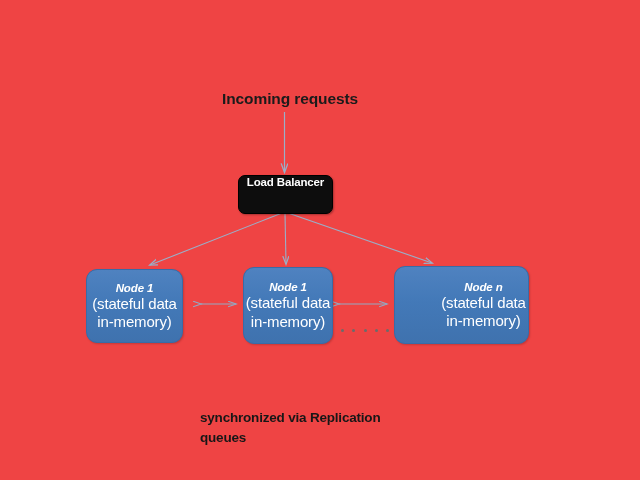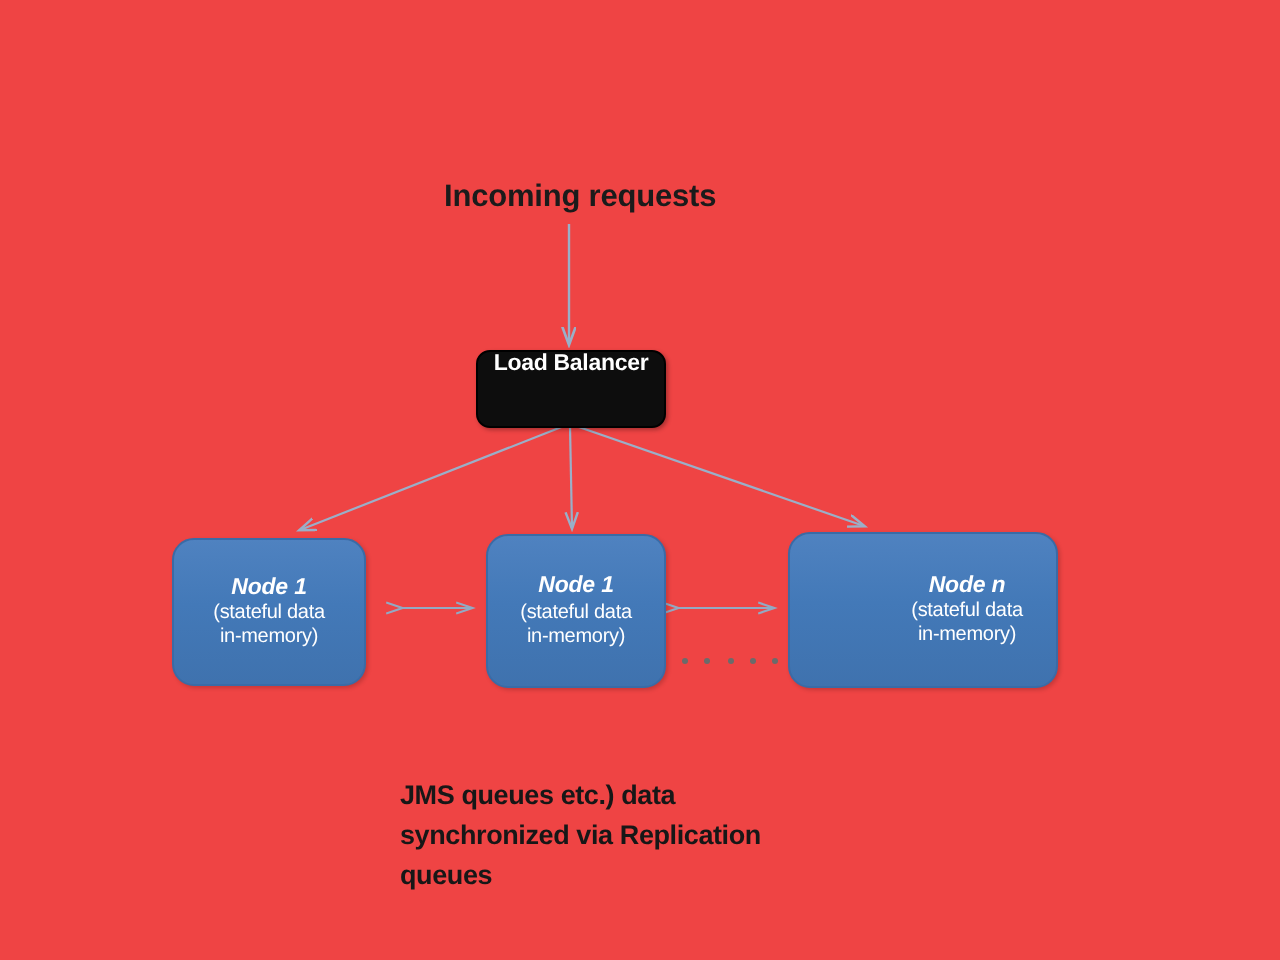--- a/index.html
+++ b/index.html
@@ -69,21 +69,21 @@
     color: #ffffff;
   }
   .node-title {
     font-size: 11.5px;
     font-weight: bold;
     font-style: italic;
     line-height: 1.25;
     letter-spacing: -0.1px;
   }
   .node-sub {
-    font-size: 10px;
+    font-size: 15px;
     line-height: 1.22;
     letter-spacing: -0.15px;
   }
 
   #node1 { left: 86px;  top: 269px; width: 95px;  height: 72px; }
   #node2 { left: 243px; top: 267px; width: 88px;  height: 75px; }
   #noden { left: 394px; top: 266px; width: 89px;  height: 76px; padding-left: 44px; }
 
   .ellipsis-dots {
     position: absolute;
@@ -172,18 +172,18 @@
   <div class="ellipsis-dots">
     <i></i>
     <i></i>
     <i></i>
     <i></i>
     <i></i>
   </div>
 
   <div class="caption">
     <br>
-    <span>JMS queues etc.) data</span><br>
+    <br>
     <span>synchronized via </span><span class="emph">Replication</span><br>
     <span>queues</span>
   </div>
 
 </div>
 
 </body></html>

